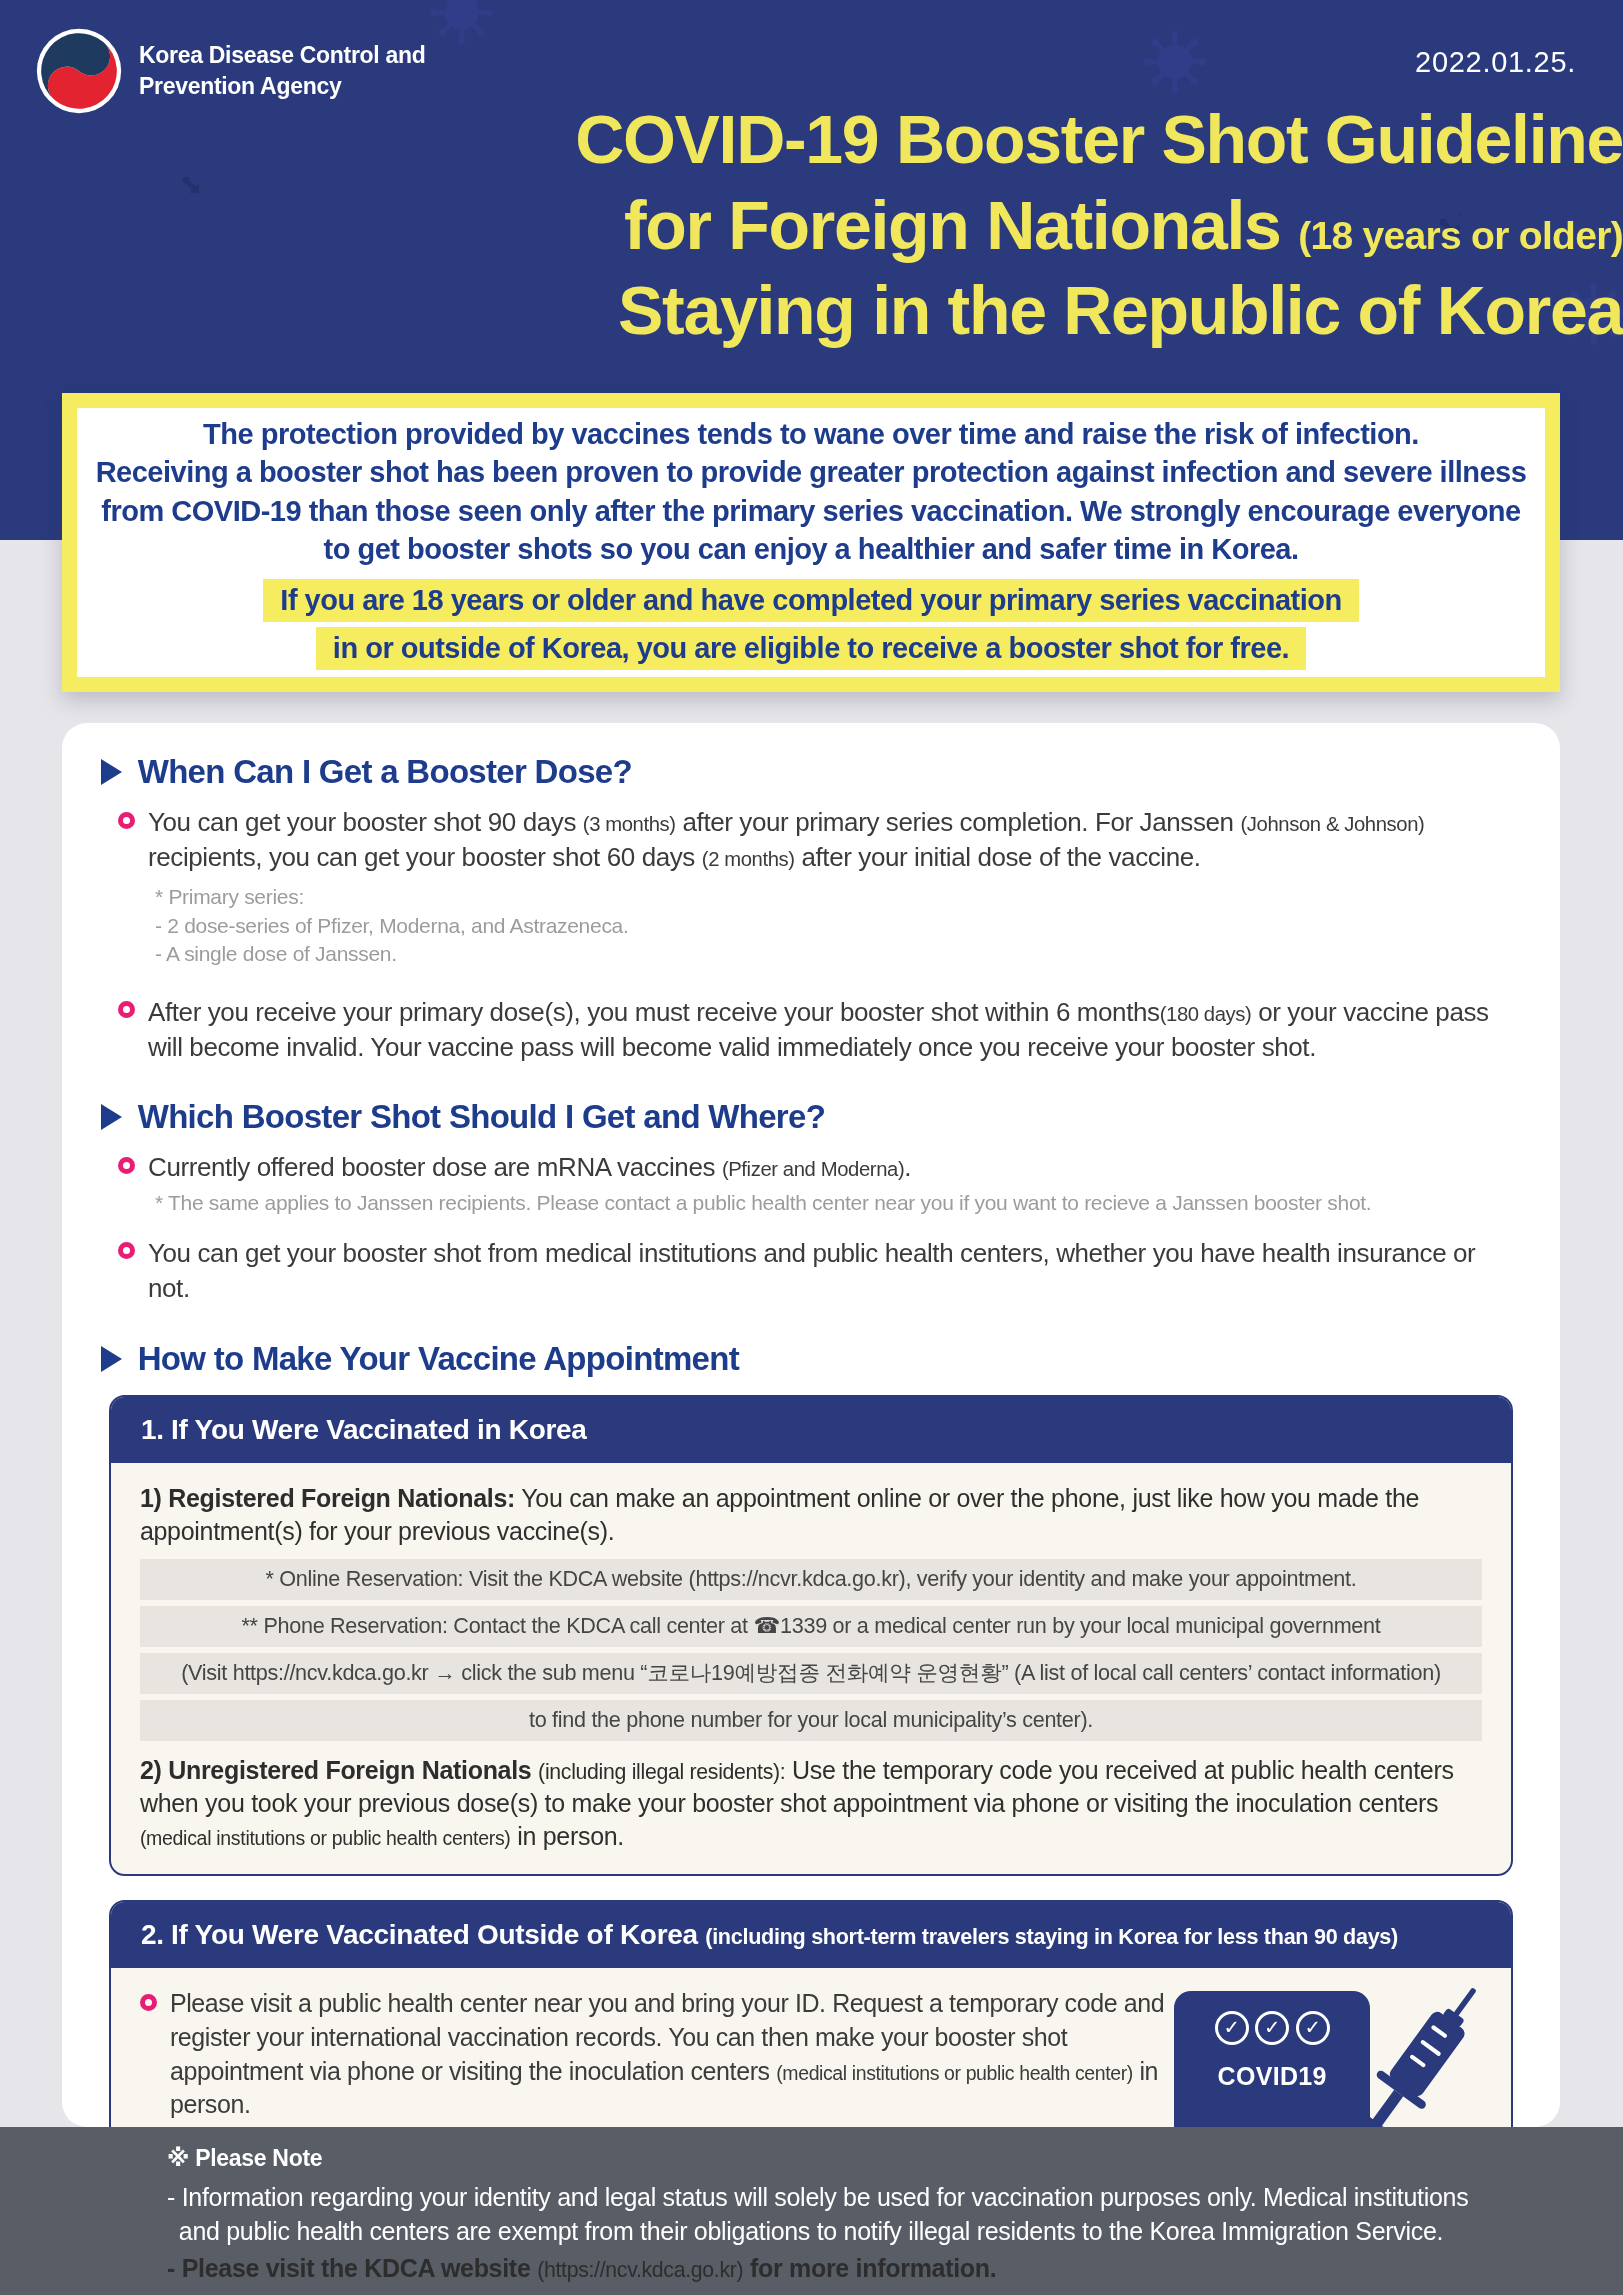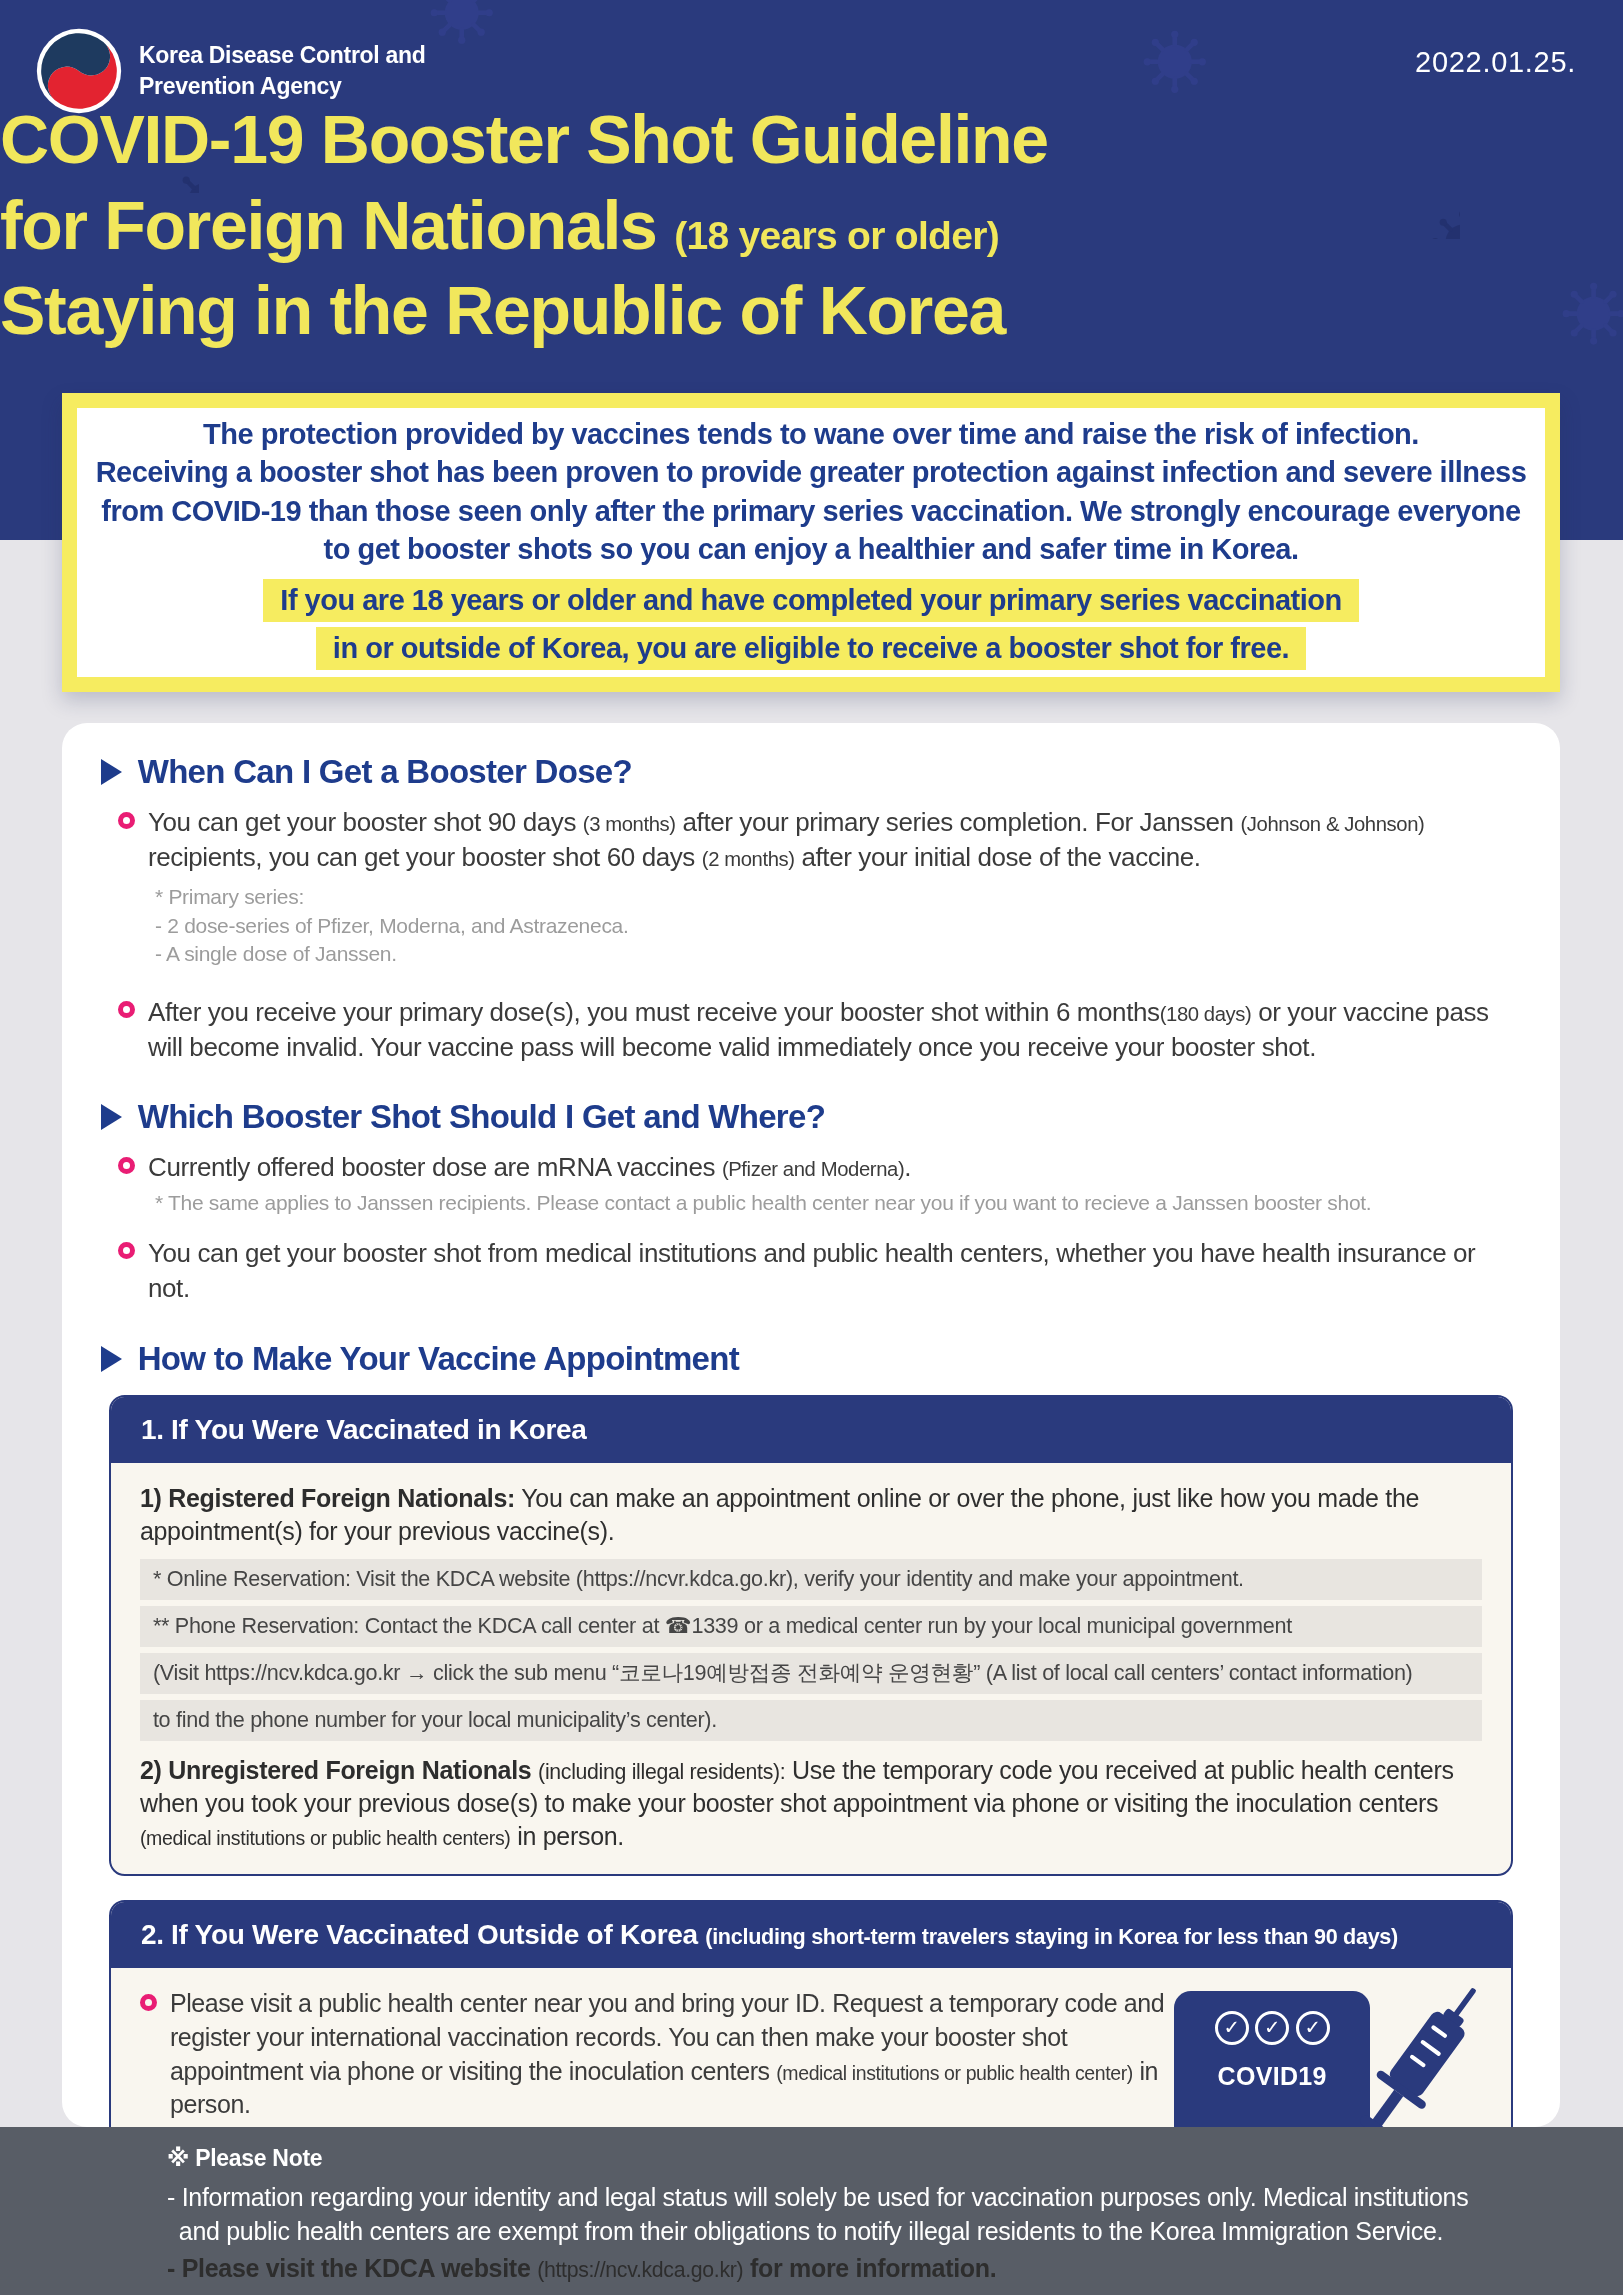--- a/index.html
+++ b/index.html
@@ -20,21 +20,21 @@
   html,body{background:#cfcfd4;}
   body{font-family:"Liberation Sans","DejaVu Sans",sans-serif;}
   .page{position:relative;width:1623px;height:2295px;margin:0 auto;background:var(--page-gray);overflow:hidden;}
 
   
   .navy-bg{position:absolute;left:0;top:0;width:100%;height:540px;background:var(--navy);}
   .logo-row{position:absolute;left:36px;top:27.5px;display:flex;align-items:center;gap:17px;}
   .logo{width:86px;height:86px;}
   .agency{color:#fff;font-size:23px;font-weight:700;line-height:1.32;letter-spacing:-0.3px;}
   .date{position:absolute;right:47px;top:46px;color:#fff;font-size:29px;font-weight:500;letter-spacing:0.7px;}
-  .titles{position:absolute;left:0;top:97px;width:100%;text-align:left;color:var(--yellow);
+  .titles{position:absolute;left:0;top:97px;width:100%;text-align:right;color:var(--yellow);
           font-weight:700;font-size:68px;line-height:1.26;letter-spacing:-1.3px;}
   .t-sub{font-size:39px;letter-spacing:-0.7px;}
 
   
   .virus{position:absolute;pointer-events:none;}
 
   
   .ybox{position:absolute;left:62px;top:393px;width:1498px;height:299px;background:#fff;
         border:15px solid var(--hl-yellow);box-shadow:0 9.2px 19.6px rgba(30,40,80,.22);
         display:flex;flex-direction:column;justify-content:center;align-items:center;}
@@ -56,21 +56,21 @@
   .bsm{font-weight:400;font-size:0.85em;color:#2d2d2d;}
   .notes{margin:7.9px 0 0 54px;color:var(--note-gray);font-size:21px;line-height:1.35;letter-spacing:-0.3px;}
   .note-inline{margin:3.9px 0 0 54px;color:var(--note-gray);font-size:21px;line-height:1.35;letter-spacing:-0.3px;}
 
   
   .box{border:2px solid var(--navy);border-radius:15.7px;overflow:hidden;background:var(--cream);margin:0 7.9px;}
   .box-h{background:var(--navy);color:#fff;font-size:28px;font-weight:700;padding:17px 30px;letter-spacing:-0.3px;}
   .box-h .hsub{font-size:21.6px;}
   .box-b{padding:19.6px 29px 21px 29px;}
   .item{color:#2f2f2f;font-size:25px;line-height:1.32;letter-spacing:-0.3px;}
-  .res-lines{margin:10.5px 0 13px 0;}
+  .res-lines{margin:10.5px 0 13px 0;text-align:center;}
   .res-line{background:var(--line-gray);color:#454545;font-size:21.6px;line-height:1.3;
             padding:6.5px 13px;margin-bottom:5.9px;letter-spacing:-0.3px;}
   .box2-body{display:flex;gap:3px;min-height:171px;}
   .box2-text{flex:1;}
   .box2-art{position:relative;width:308px;flex:none;}
   .badge{position:absolute;left:0;top:3.9px;width:196px;height:156px;background:var(--navy);border-radius:17px;
          display:flex;flex-direction:column;align-items:center;}
   .checks{display:flex;gap:6.5px;margin-top:19.6px;}
   .check{width:34px;height:34px;border:3.3px solid #fff;border-radius:50%;color:#fff;font-size:19.6px;font-weight:700;
          display:flex;align-items:center;justify-content:center;}

